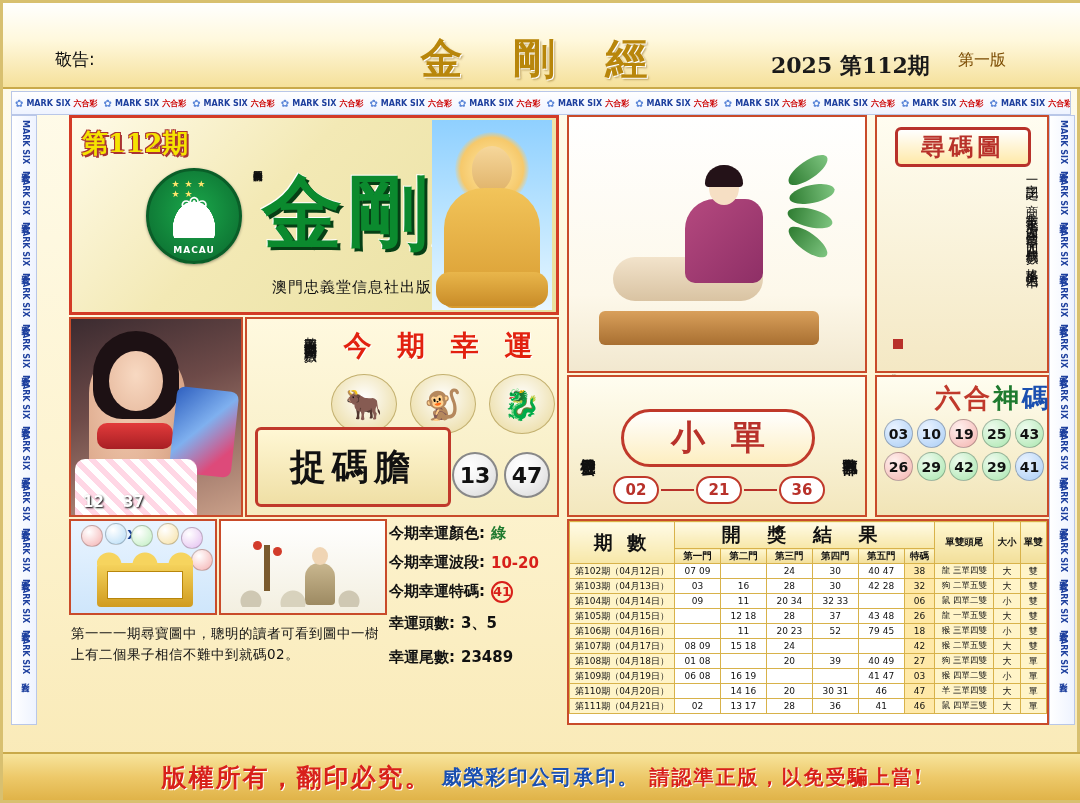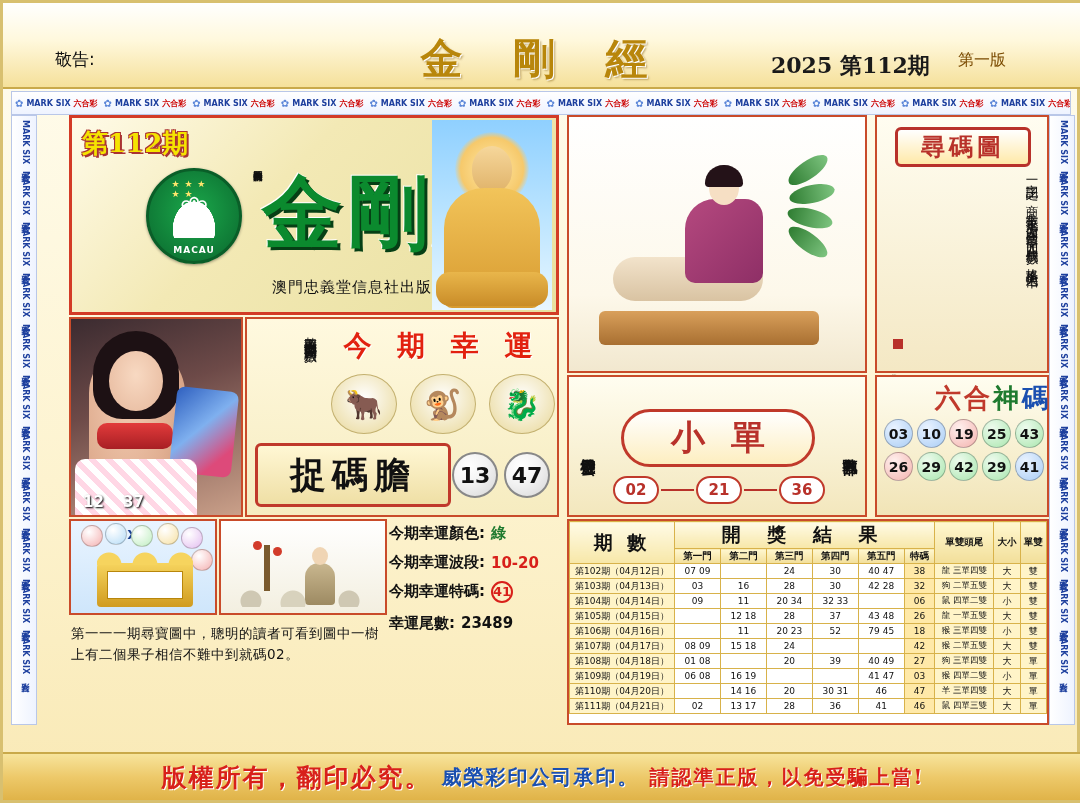--- a/index.html
+++ b/index.html
@@ -233,21 +233,21 @@
     display: flex; justify-content: space-between; align-items: center;
   }
   .zodiac {
     width: 66px; height: 60px; border-radius: 50%;
     background: radial-gradient(circle at 50% 40%, #fff 0%, #efe3b6 70%, #d9c98a 100%);
     border: 1px solid #c3b06f;
     display: flex; align-items: center; justify-content: center;
     font-size: 30px;
   }
   .catch-box {
-    position: absolute; left: 8px; bottom: 8px; width: 196px; height: 64px;
+    position: absolute; left: 8px; bottom: 8px; width: 196px; height: 80px;
     border: 3px solid #c0392b; border-radius: 6px;
     background: linear-gradient(180deg,#fff7d4,#efdfa5);
     display: flex; align-items: center; justify-content: center;
     font-size: 36px; font-weight: bold; color: #111; letter-spacing: 6px;
     font-family: "DejaVu Serif", serif;
   }
   .catch-nums {
     position: absolute; right: 4px; bottom: 8px; width: 104px; height: 64px;
     display: flex; align-items: center; justify-content: space-around;
   }
@@ -780,20 +780,24 @@
         <span class="k">今期幸運顏色:</span>
         <span class="v v-green">綠</span>
       </div>
       <div class="info-row">
         <span class="k">今期幸運波段:</span>
         <span class="v v-red">10-20</span>
       </div>
       <div class="info-row">
         <span class="k">今期幸運特碼:</span>
         <span class="v"><span class="circ">41</span></span>
+      </div>
+      <div class="info-row" style="height:34px">
+        <span class="k">幸運頭數:</span>
+        <span class="v v-dark">3、5</span>
       </div>
       <div class="info-row" style="height:34px">
         <span class="k">幸運尾數:</span>
         <span class="v v-dark">23489</span>
       </div>
     </div>
 
     <div class="panel" id="notePanel">
       <div class="note-text">第一一一期尋寶圖中，聰明的讀者可看到圖中一樹上有二個果子相信不難中到就碼02。</div>
     </div>

